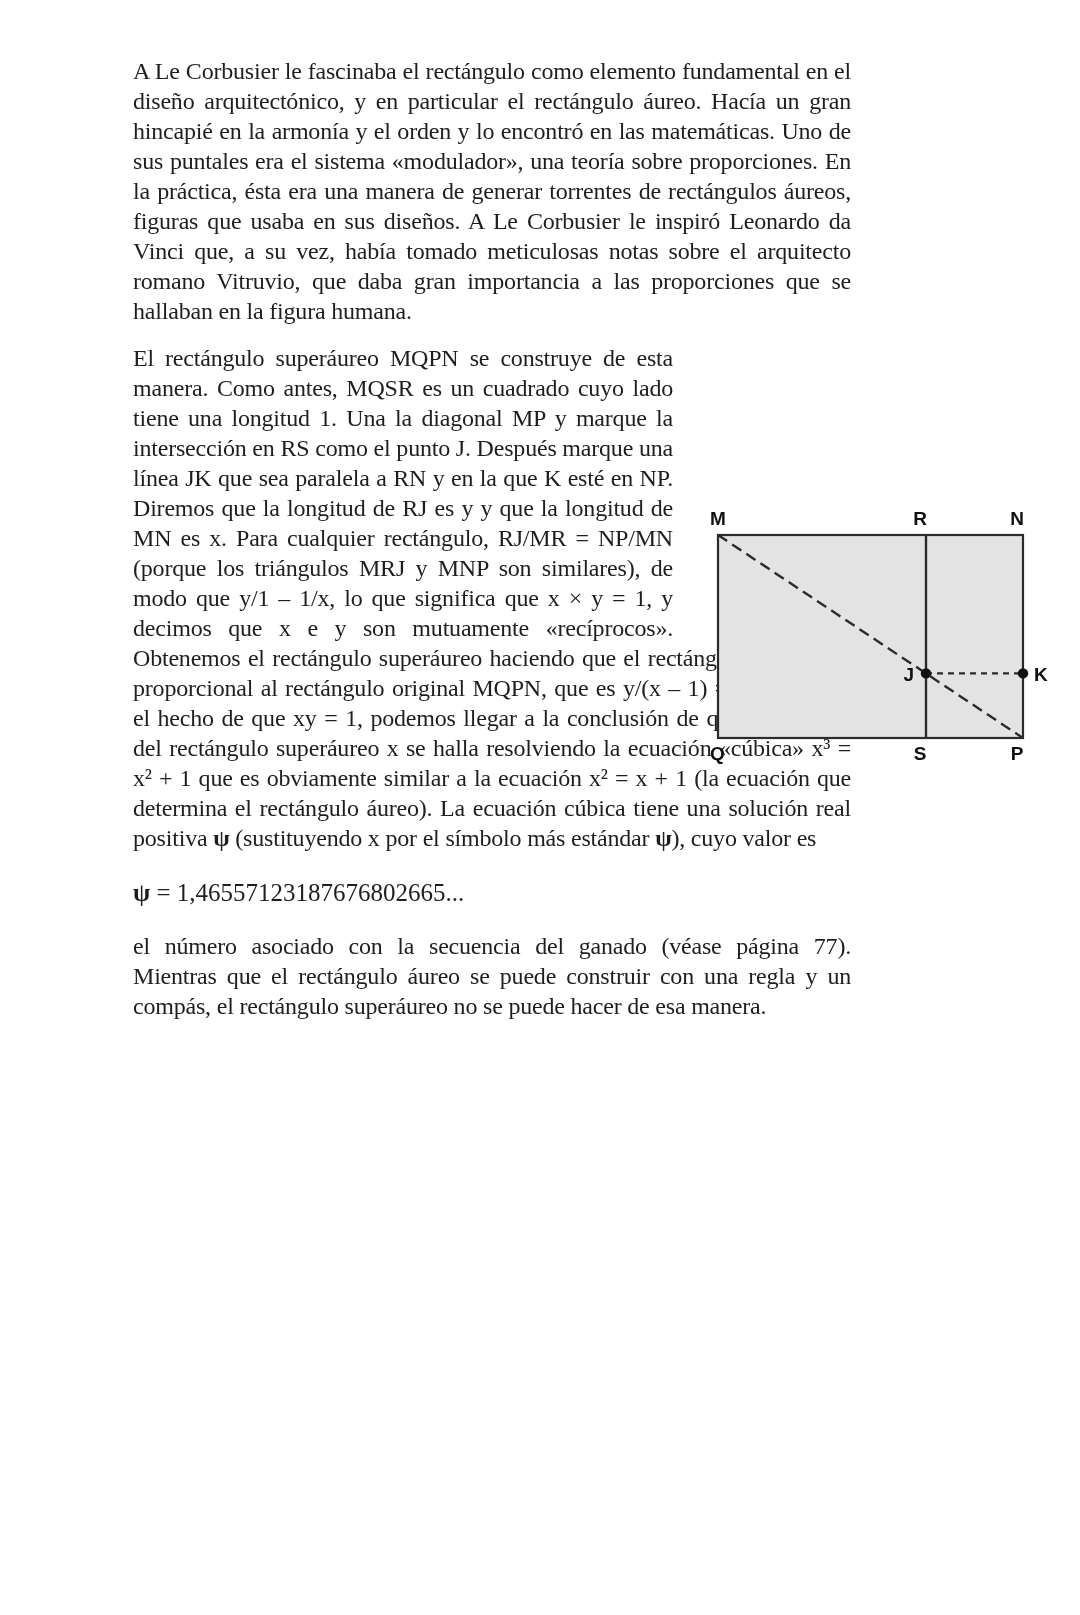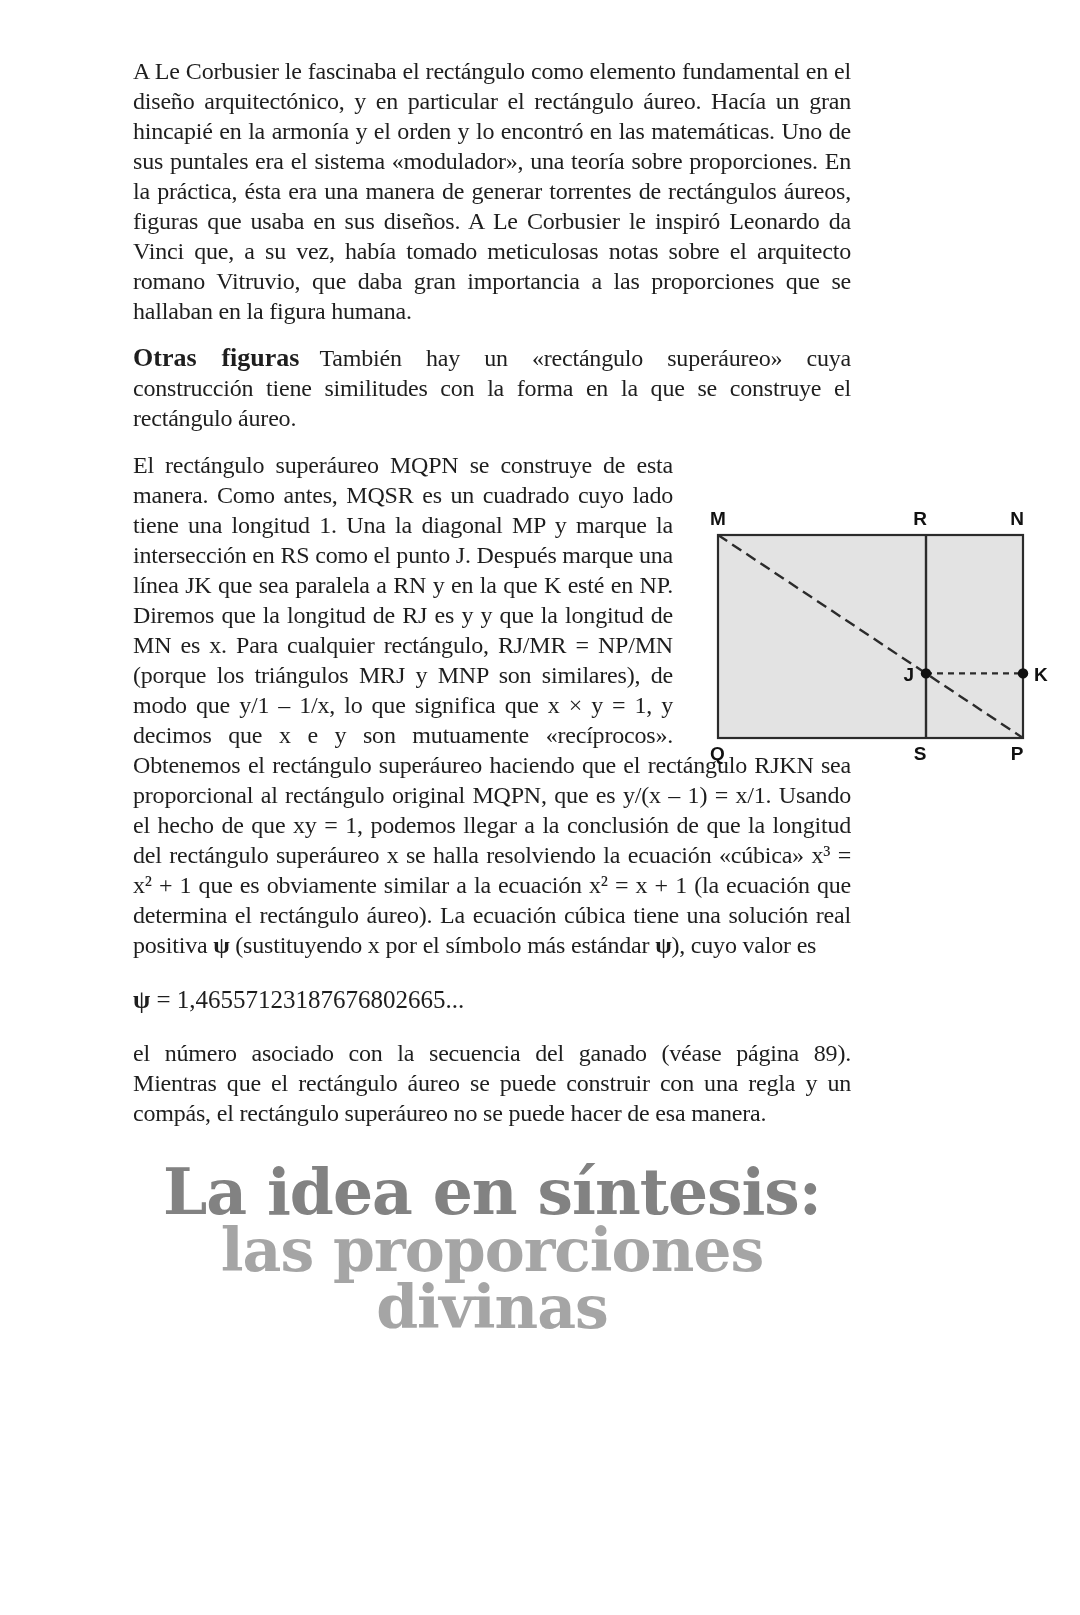--- a/index.html
+++ b/index.html
@@ -67,33 +67,27 @@
 </style>
 </head>
 <body>
 
 <div class="page">
 
   <div class="content">
 
     <p class="body"><span>A Le Corbusier le fascinaba el rectángulo como elemento fundamental en el diseño arquitectónico, y en particular el rectángulo áureo. Hacía un gran hincapié en la armonía y el orden y lo encontró en las matemáticas. Uno de sus puntales era el sistema «modulador», una teoría sobre proporciones. En la práctica, ésta era una manera de generar torrentes de rectángulos áureos, figuras que usaba en sus diseños. A Le Corbusier le inspiró Leonardo da Vinci que, a su vez, había tomado meticulosas notas sobre el arquitecto romano Vitruvio, que daba gran importancia a las proporciones que se hallaban en la figura humana.</span></p>
 
-    <p class="body"><span class="sect-heading">Otras figuras</span><span><span>También hay un «rectángulo superáureo» cuya construcción tiene similitudes con la forma en la que se construye el rectángulo áureo.</span></span></p>
 
     <p class="body"><span class="fig-spacer"></span><span><span>El rectángulo superáureo </span><span class="it">MQPN</span><span> se construye de esta manera. Como antes, </span><span class="it">MQSR</span><span> es un cuadrado cuyo lado tiene una longitud 1. Una la diagonal </span><span class="it">MP</span><span> y marque la intersección en </span><span class="it">RS</span><span> como el punto </span><span class="it">J</span><span>. Después marque una línea </span><span class="it">JK</span><span> que sea paralela a </span><span class="it">RN</span><span> y en la que </span><span class="it">K</span><span> esté en </span><span class="it">NP</span><span>. Diremos que la longitud de </span><span class="it">RJ</span><span> es </span><span class="it">y</span><span> y que la longitud de </span><span class="it">MN</span><span> es </span><span class="it">x</span><span>. Para cualquier rectángulo, </span><span class="it">RJ/MR</span><span> = </span><span class="it">NP/MN</span><span> (porque los triángulos </span><span class="it">MRJ</span><span> y </span><span class="it">MNP</span><span> son similares), de modo que </span><span class="it">y</span><span>/1 – 1/</span><span class="it">x</span><span>, lo que significa que </span><span class="it">x</span><span> × </span><span class="it">y</span><span> = 1, y decimos que </span><span class="it">x</span><span> e </span><span class="it">y</span><span> son mutuamente «recíprocos». Obtenemos el rectángulo superáureo haciendo que el rectángulo </span><span class="it">RJKN</span><span> sea proporcional al rectángulo original </span><span class="it">MQPN</span><span>, que es </span><span class="it">y</span><span>/(</span><span class="it">x</span><span> – 1) = </span><span class="it">x</span><span>/1. Usando el hecho de que </span><span class="it">xy</span><span> = 1, podemos llegar a la conclusión de que la longitud del rectángulo superáureo </span><span class="it">x</span><span> se halla resolviendo la ecuación «cúbica» </span><span class="it">x</span><span>³ = </span><span class="it">x</span><span>² + 1 que es obviamente similar a la ecuación </span><span class="it">x</span><span>² = </span><span class="it">x</span><span> + 1 (la ecuación que determina el rectángulo áureo). La ecuación cúbica tiene una solución real positiva </span><span class="it bd">ψ</span><span> (sustituyendo </span><span class="it">x</span><span> por el símbolo más estándar </span><span class="it bd">ψ</span><span>), cuyo valor es</span></span></p>
 
     <div class="equation"><span class="it bd">ψ</span><span> = 1,46557123187676802665...</span></div>
 
-    <p class="body"><span>el número asociado con la secuencia del ganado (véase página 89). Mientras que el rectángulo áureo se puede construir con una regla y un compás, el rectángulo superáureo no se puede hacer de esa manera.</span></p>
+    <p class="body"><span>el número asociado con la secuencia del ganado (véase página 77). Mientras que el rectángulo áureo se puede construir con una regla y un compás, el rectángulo superáureo no se puede hacer de esa manera.</span></p>
 
-    <div class="kicker">
-      <div class="kicker-line1" id="kick1" style="color: rgb(130, 130, 130);">La idea en síntesis:</div>
-      <div class="kicker-line2" id="kick2" style="color: rgb(165, 165, 165);">las proporciones</div>
-      <div class="kicker-line3" id="kick3" style="color: rgb(165, 165, 165);">divinas</div>
-    </div>
 
   </div>
 
   <div class="figure-box">
     <svg width="380" height="275" viewBox="0 0 380 275">
 
       <rect id="fig-rect" x="28" y="38" width="305" height="203" fill="#e3e3e3" stroke="#2b2b2b" stroke-width="2.2"></rect>
 
       <line x1="236" y1="38" x2="236" y2="241" stroke="#2b2b2b" stroke-width="2.4"></line>
 

